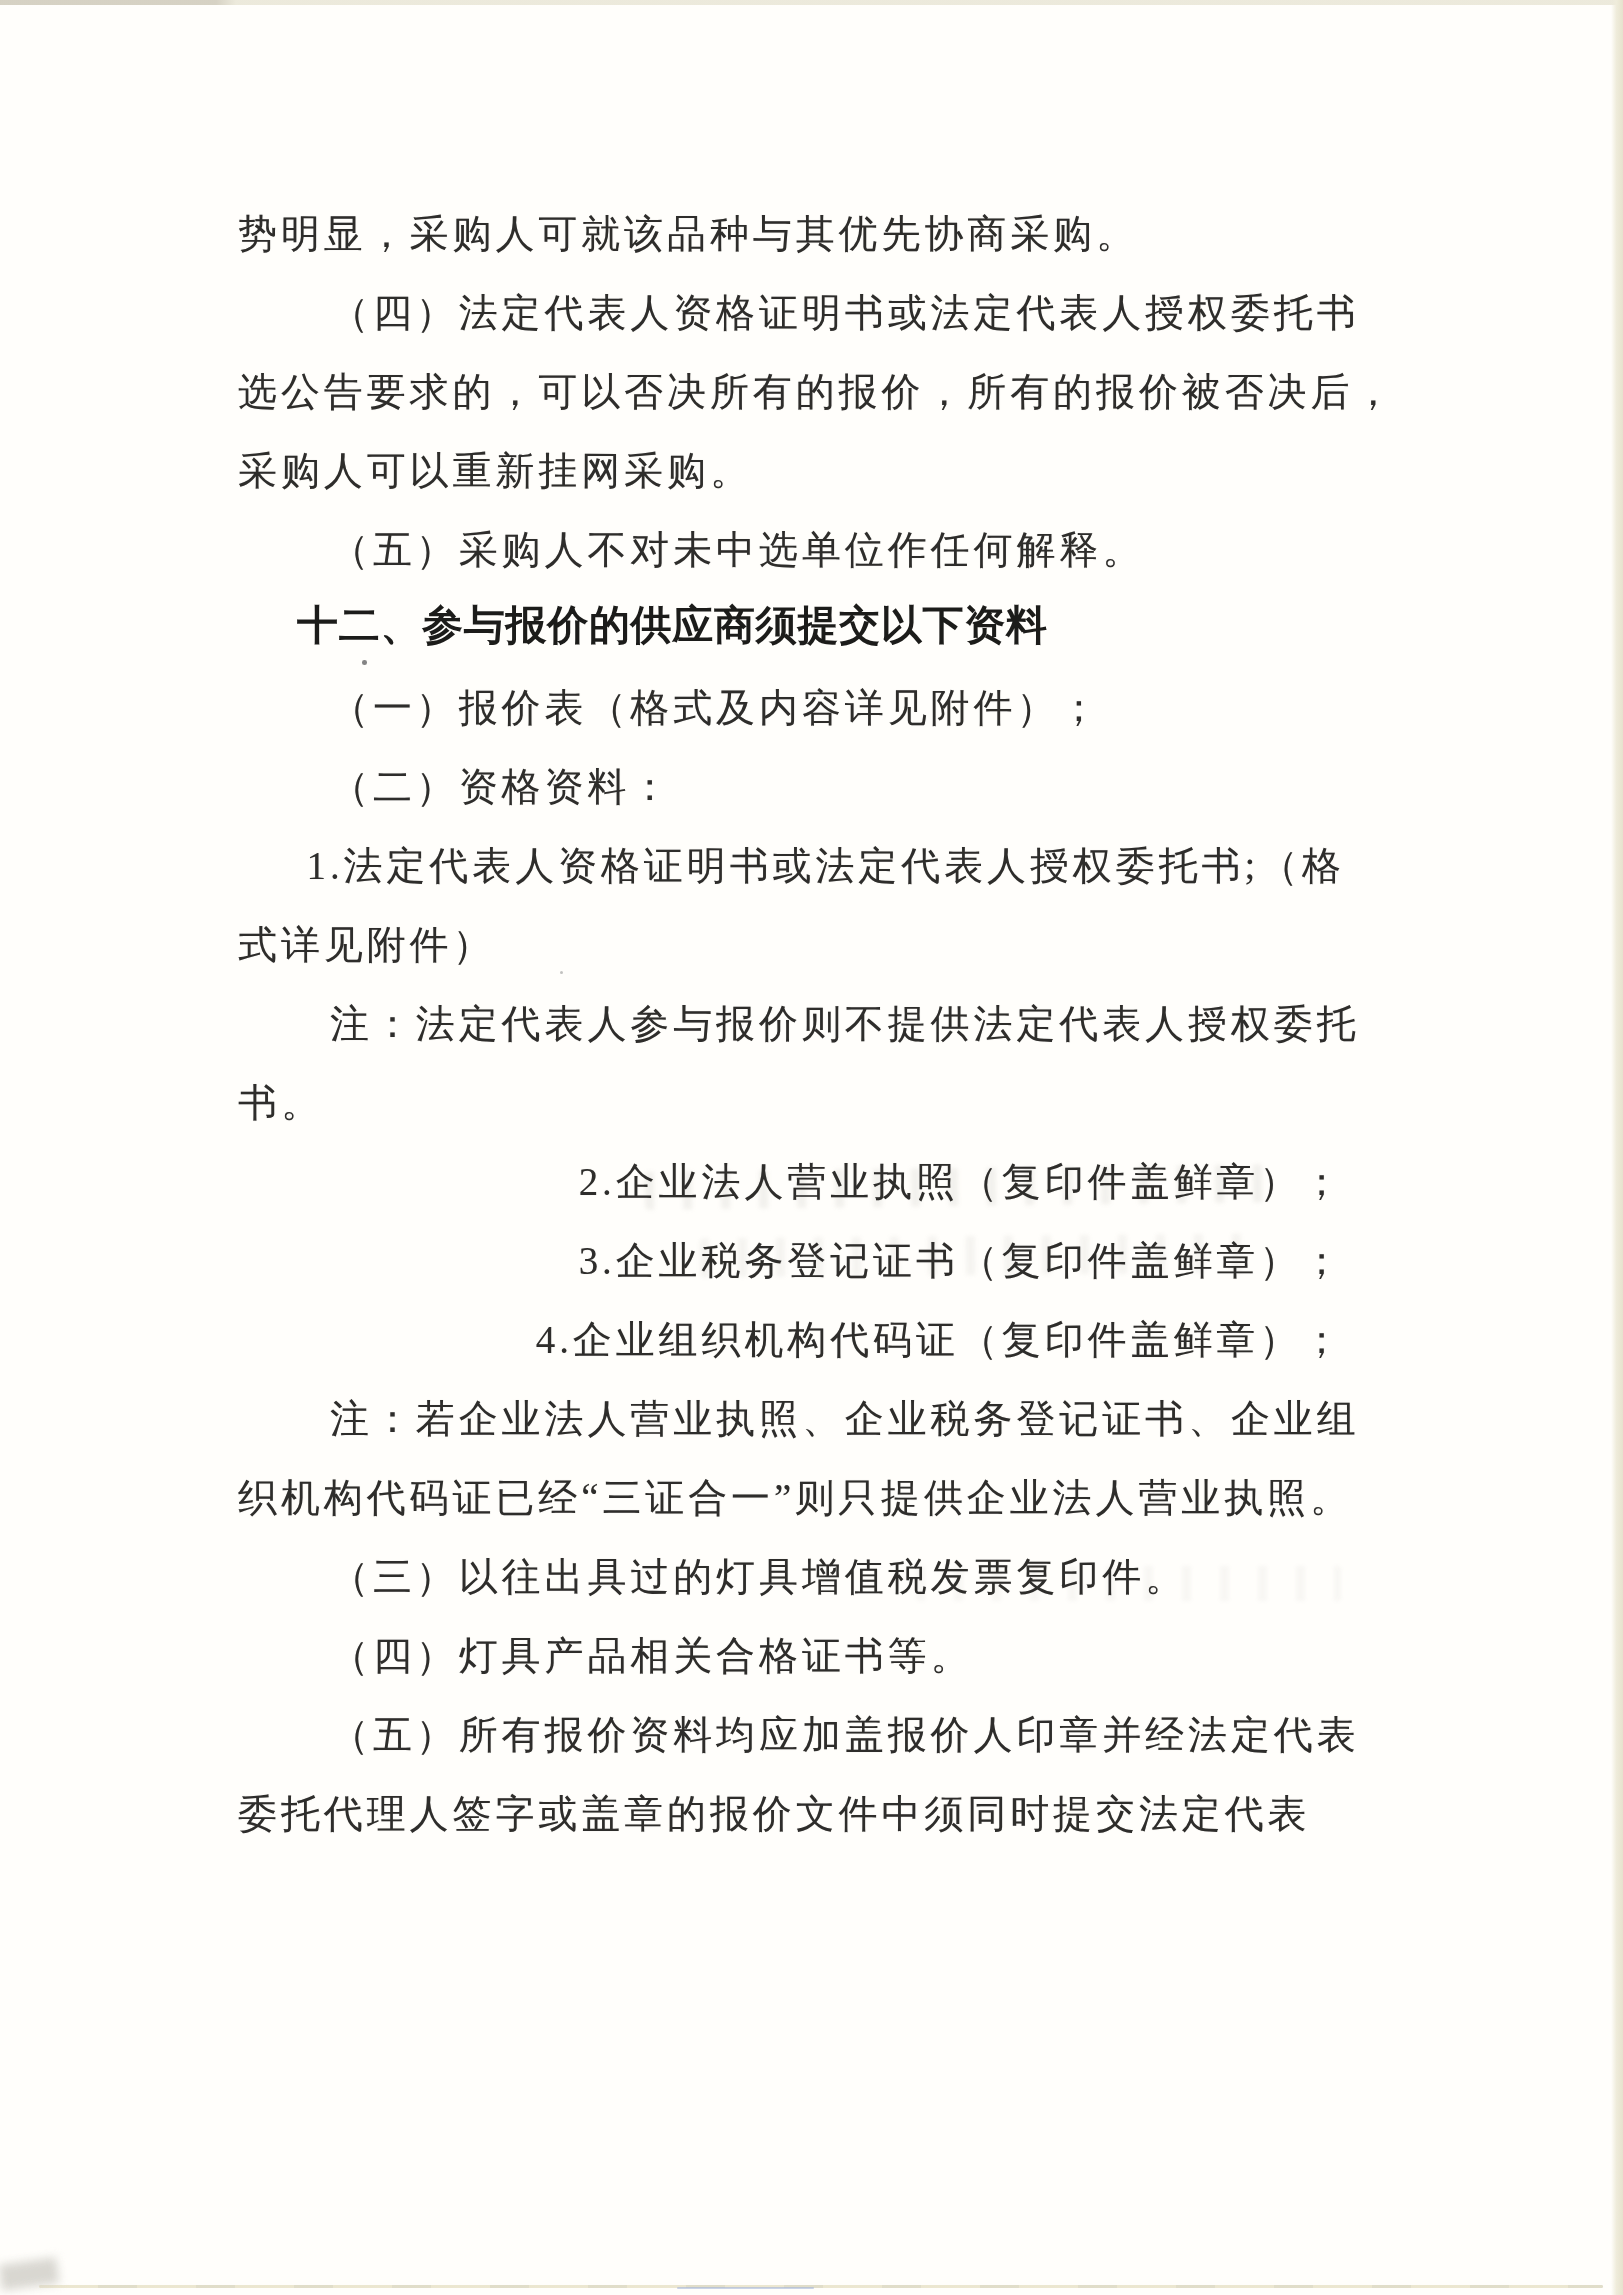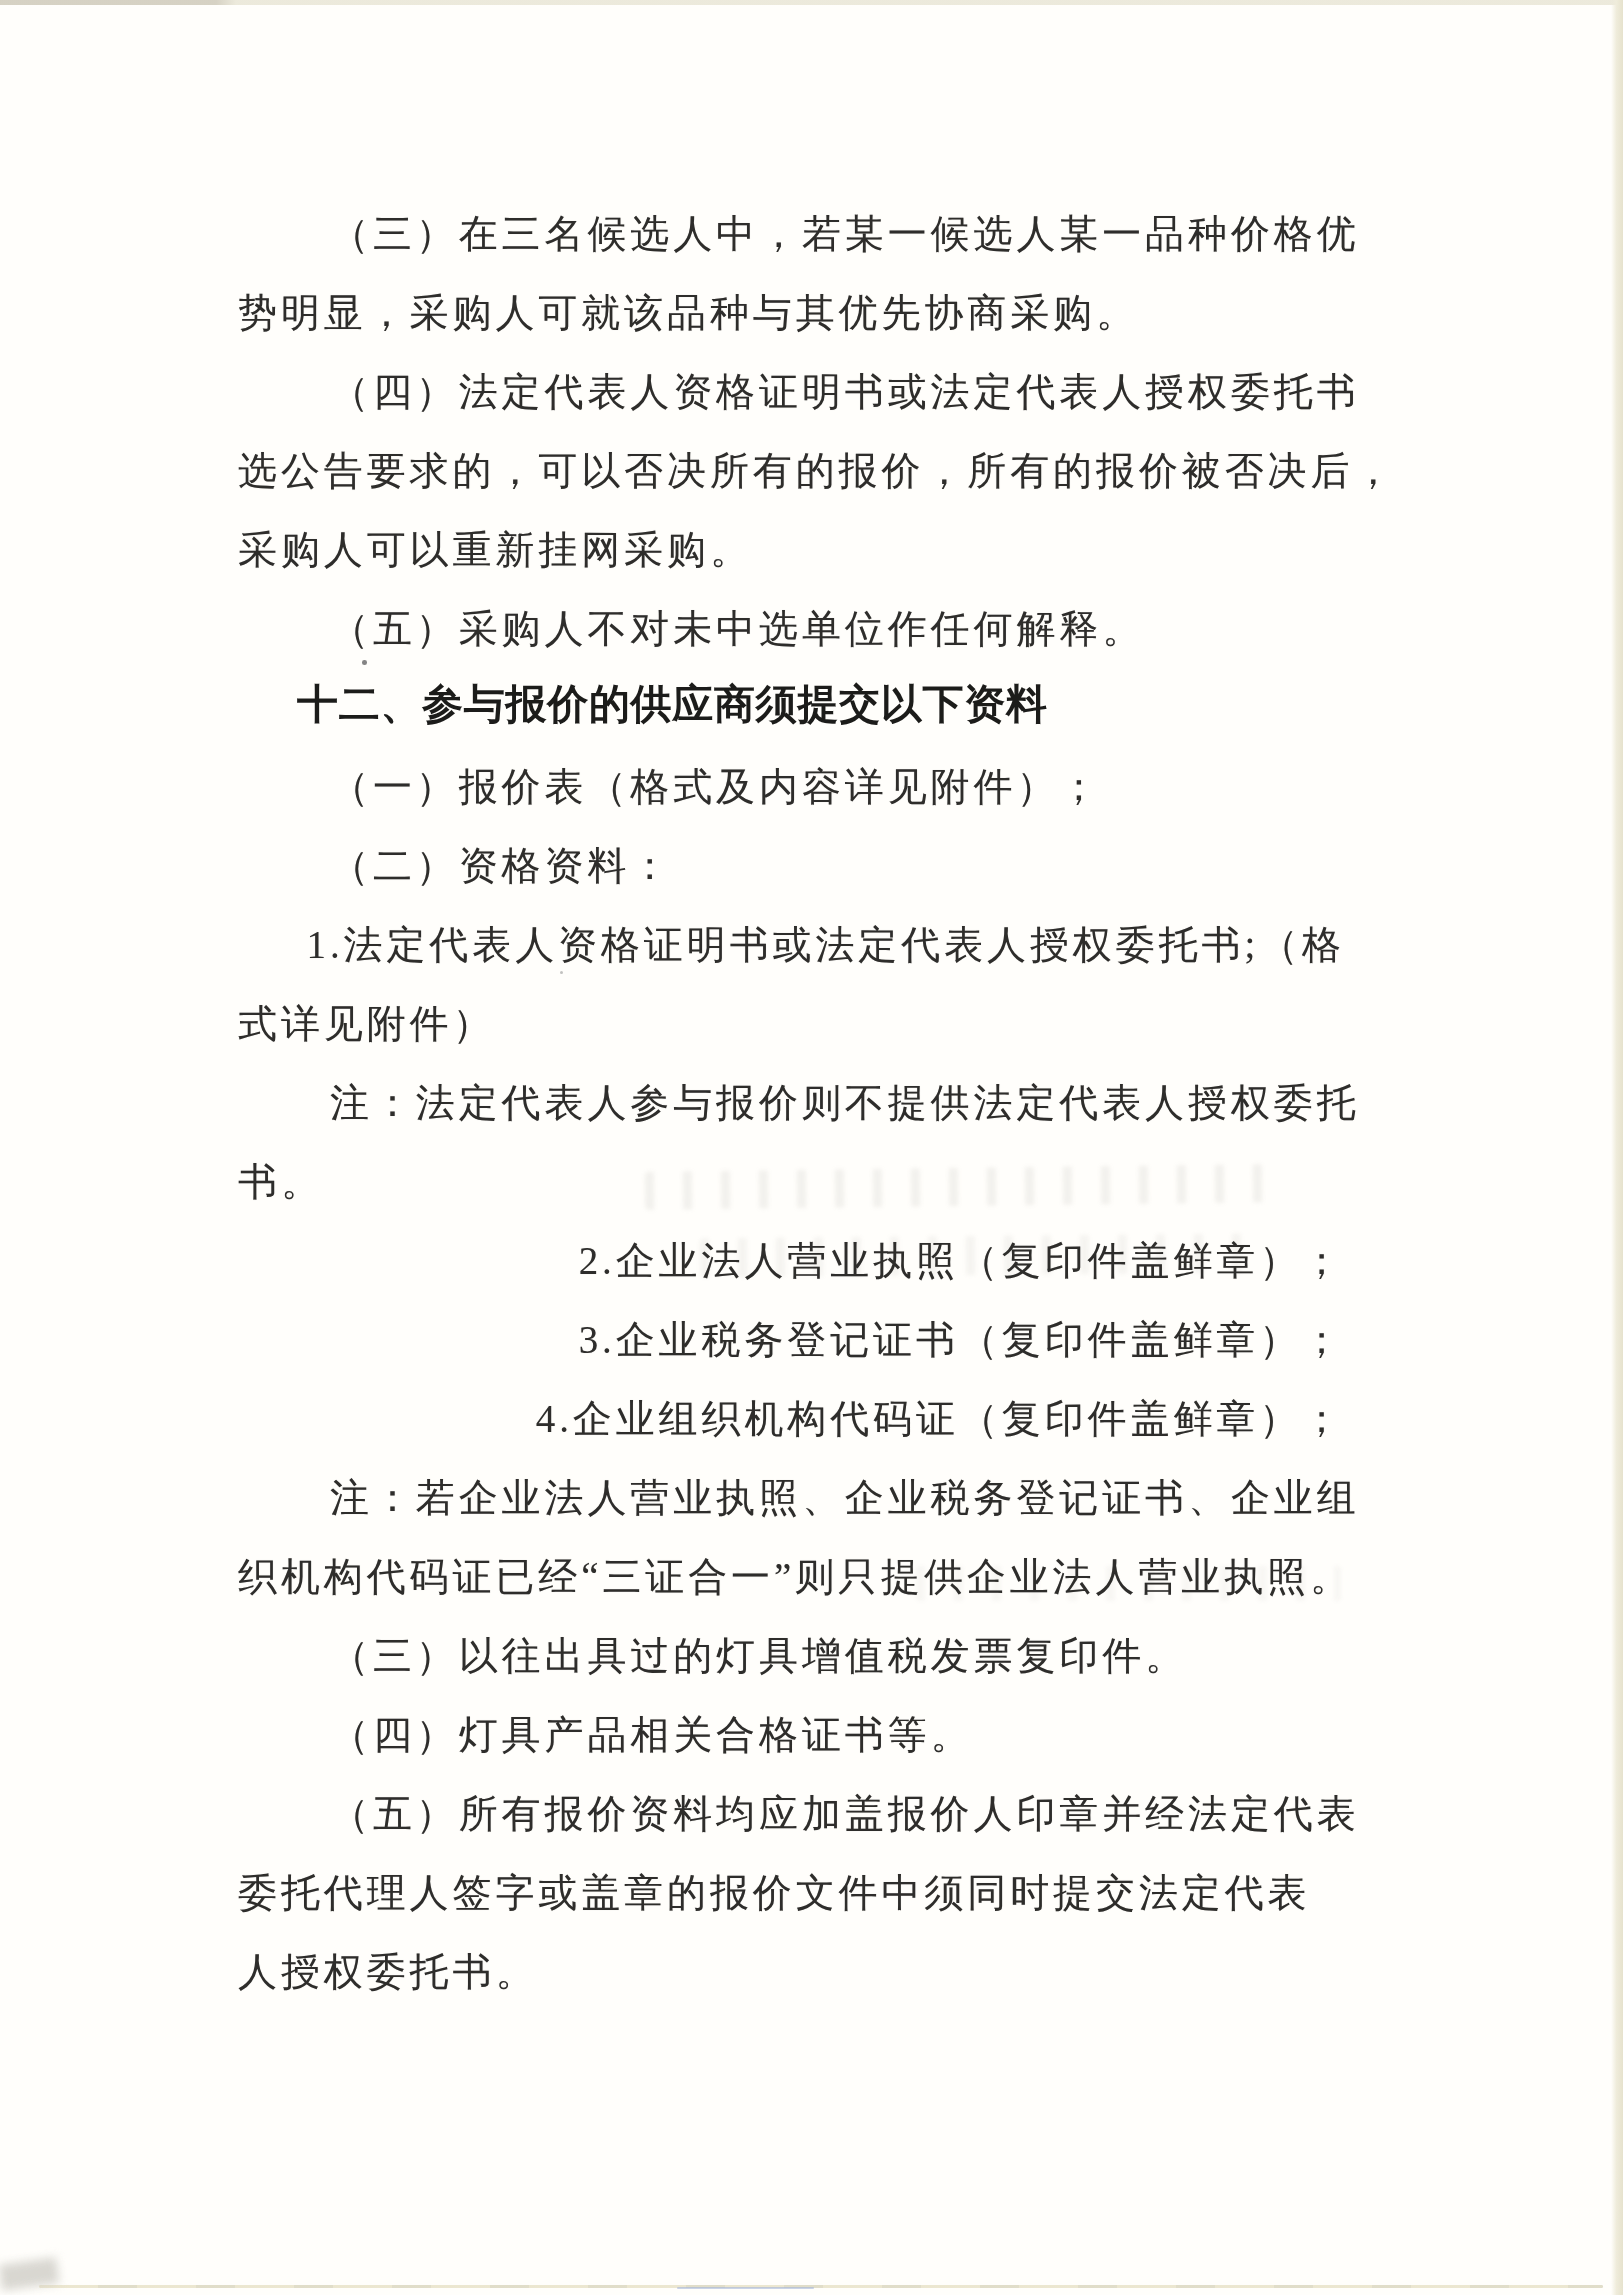--- a/index.html
+++ b/index.html
@@ -85,21 +85,20 @@
   <div class="artifact edge-bottom"></div>
   <div class="artifact edge-bottom-blue"></div>
   <div class="artifact corner-smudge"></div>
   <div class="artifact ghost ghost-a"></div>
   <div class="artifact ghost ghost-b"></div>
   <div class="artifact ghost ghost-c"></div>
   <div class="artifact speck speck-1"></div>
   <div class="artifact speck speck-2"></div>
 
   <main id="doc">
-    <div class="line ind-a">（三）在三名候选人中，若某一候选人某一品种价格优</div>
     <div class="line">势明显，采购人可就该品种与其优先协商采购。</div>
     <div class="line ind-a">（四）法定代表人资格证明书或法定代表人授权委托书</div>
     <div class="line">选公告要求的，可以否决所有的报价，所有的报价被否决后，</div>
     <div class="line">采购人可以重新挂网采购。</div>
     <div class="line ind-a">（五）采购人不对未中选单位作任何解释。</div>
     <div class="line ind-h heading">十二、参与报价的供应商须提交以下资料</div>
     <div class="line ind-a">（一）报价表（格式及内容详见附件）；</div>
     <div class="line ind-a">（二）资格资料：</div>
     <div class="line ind-n">1.法定代表人资格证明书或法定代表人授权委托书;（格</div>
     <div class="line">式详见附件）</div>
@@ -107,16 +106,15 @@
     <div class="line">书。</div>
     <div class="line ind-n">2.企业法人营业执照（复印件盖鲜章）；</div>
     <div class="line ind-n">3.企业税务登记证书（复印件盖鲜章）；</div>
     <div class="line ind-n">4.企业组织机构代码证（复印件盖鲜章）；</div>
     <div class="line ind-a">注：若企业法人营业执照、企业税务登记证书、企业组</div>
     <div class="line">织机构代码证已经“三证合一”则只提供企业法人营业执照。</div>
     <div class="line ind-a">（三）以往出具过的灯具增值税发票复印件。</div>
     <div class="line ind-a">（四）灯具产品相关合格证书等。</div>
     <div class="line ind-a">（五）所有报价资料均应加盖报价人印章并经法定代表</div>
     <div class="line">委托代理人签字或盖章的报价文件中须同时提交法定代表</div>
-    <div class="line">人授权委托书。</div>
   </main>
 </div>
 
 
 </body></html>

